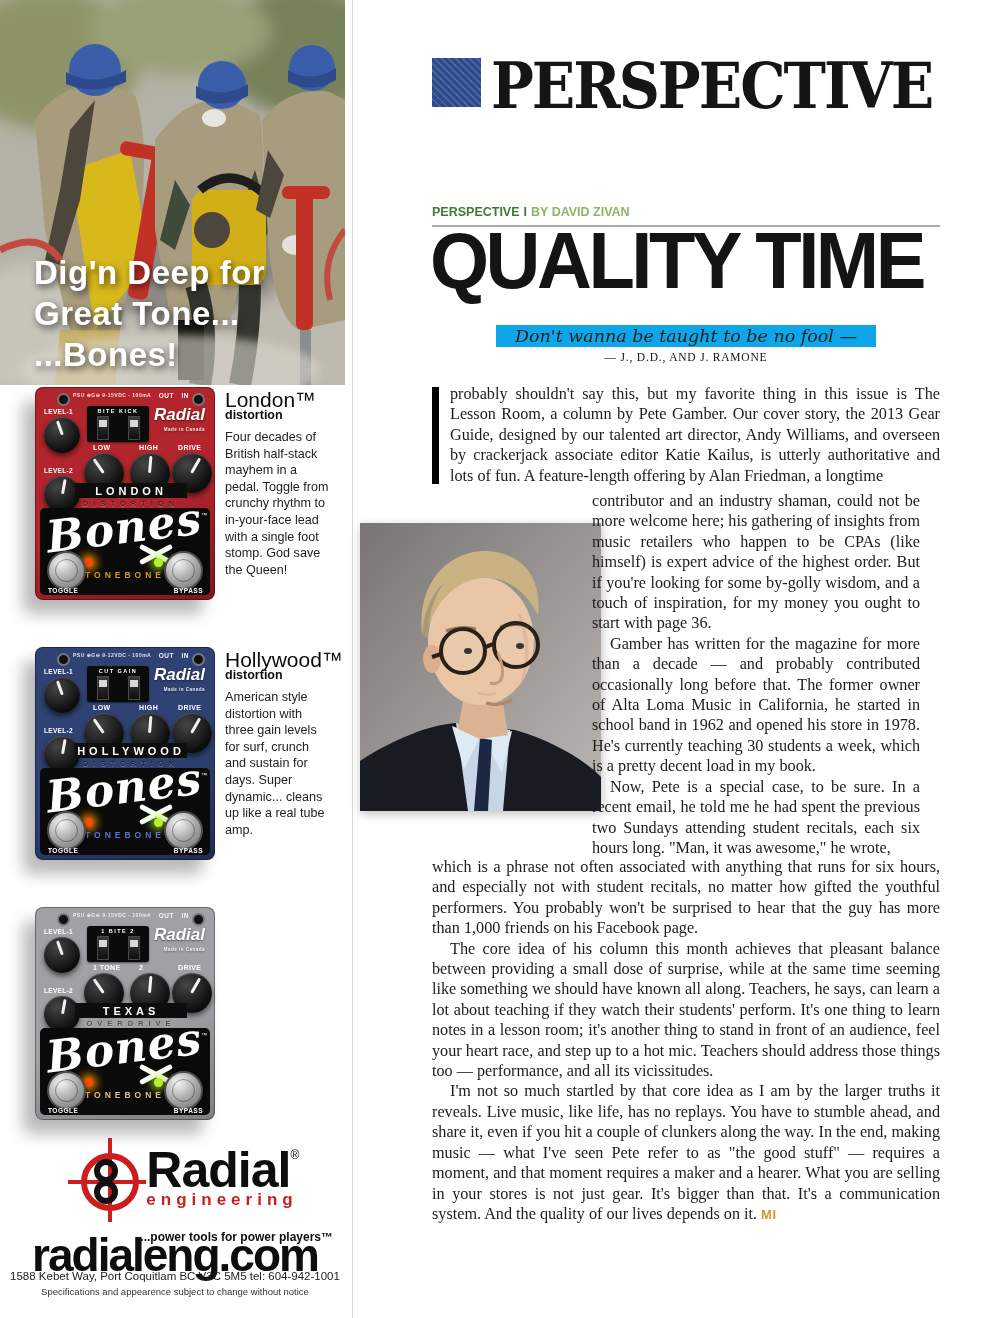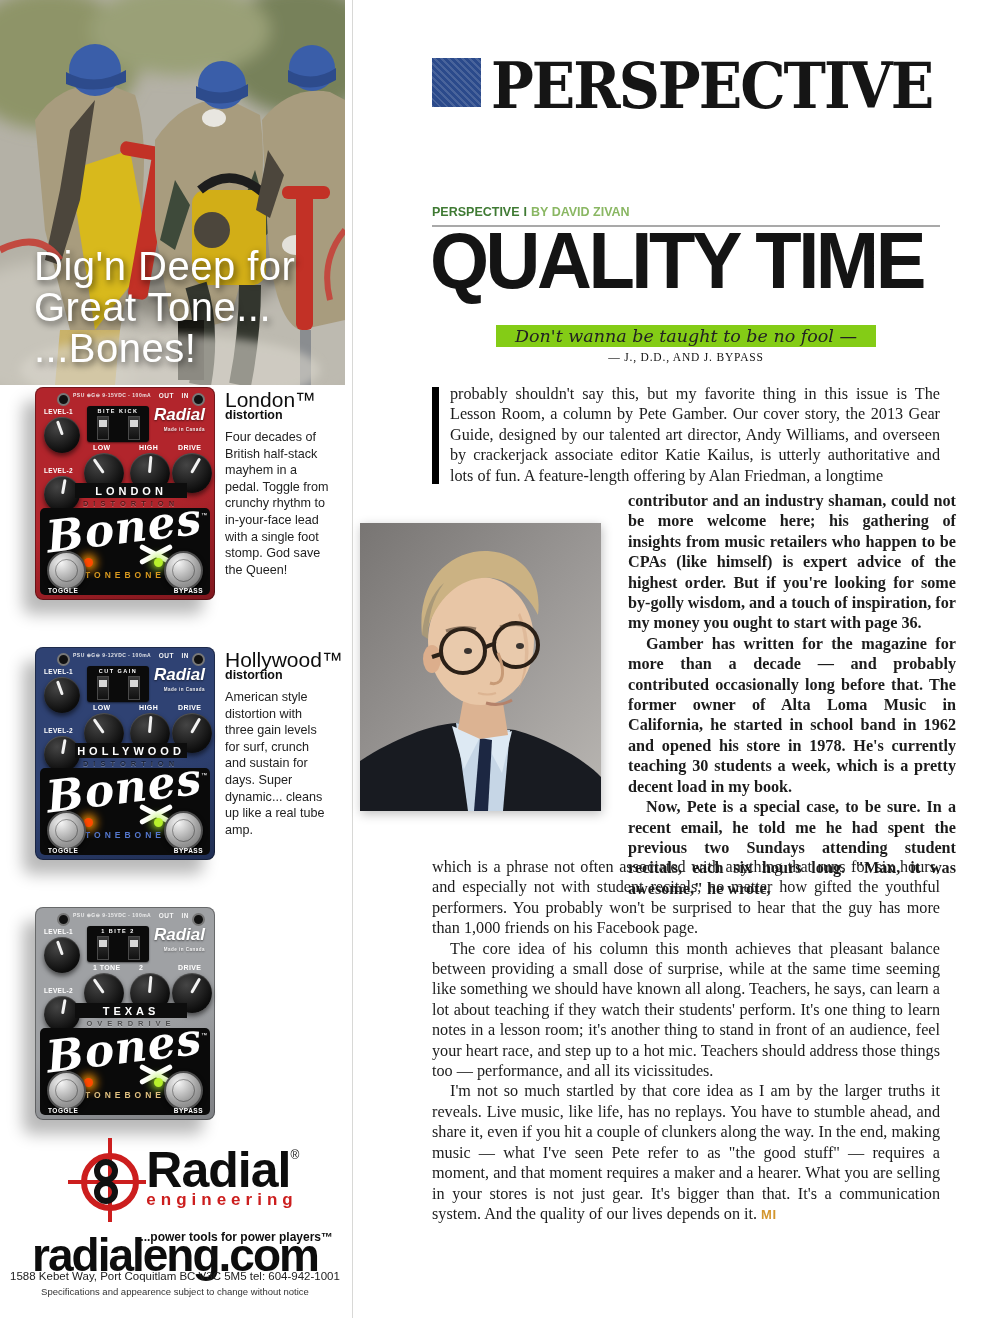--- a/index.html
+++ b/index.html
@@ -2,22 +2,22 @@
 <html><head>
 <meta charset="utf-8">
 <style>
   html,body{margin:0;padding:0;background:#ffffff;}
   .page{position:relative;width:1000px;height:1318px;background:#fff;overflow:hidden;
         font-family:"Liberation Sans",sans-serif;color:#111;}
 
   
   .ad-divider{position:absolute;left:352px;top:0;width:1px;height:1318px;background:#d8d8d6;}
   .ad-photo{position:absolute;left:0;top:0;width:345px;height:385px;}
-  .ad-headline{position:absolute;left:34px;top:246px;color:#fff;font-weight:normal;
-               font-size:40px;line-height:41px;letter-spacing:.5px;
+  .ad-headline{position:absolute;left:34px;top:252px;color:#fff;font-weight:bold;
+               font-size:33px;line-height:41px;letter-spacing:.5px;
                text-shadow:2px 3px 7px rgba(0,0,0,.65);}
   .pedal-rows{position:absolute;left:35px;top:387px;width:300px;}
   .pedal-row{display:flex;gap:10px;margin-bottom:47px;}
   .pedal{position:relative;width:180px;height:213px;border-radius:8px;flex:0 0 180px;
          background:linear-gradient(160deg,var(--body) 0%,var(--body) 55%,var(--body-dark) 100%);
          box-shadow:-12px 14px 16px rgba(0,0,0,.28), inset 0 0 0 1px rgba(0,0,0,.35);}
   .jack{position:absolute;top:6px;width:9px;height:9px;border-radius:50%;
         background:#111;border:2px solid #777;}
   .jack.jl{left:22px;} .jack.jr{right:10px;}
   .p-top{position:absolute;top:5px;left:38px;right:26px;display:flex;justify-content:space-between;
@@ -103,31 +103,31 @@
             background-image:repeating-linear-gradient(45deg,rgba(255,255,255,.14) 0 2px,transparent 2px 5px);}
   .m-title{font-family:"DejaVu Serif",serif;font-weight:bold;font-size:57px;line-height:49px;
            letter-spacing:-2px;color:#151515;transform:scaleY(1.1);transform-origin:top left;white-space:nowrap;}
   .kicker{position:absolute;left:432px;top:205px;width:508px;font-size:12.5px;font-weight:bold;
           padding-bottom:6px;border-bottom:2px solid #a9a9a9;}
   .kicker .sec{color:#3f7a33;} .kicker .div{color:#3f7a33;margin:0 4px;} .kicker .by{color:#8ab763;}
   .headline{position:absolute;left:430px;top:230px;width:512px;font-size:76px;font-weight:bold;
             letter-spacing:-3.5px;color:#141414;white-space:nowrap;line-height:58px;
             transform:scaleY(1.06);transform-origin:top left;}
   .quote{position:absolute;left:432px;top:326px;width:508px;text-align:center;}
-  .quote-text{display:inline;background:#84cc16;font-family:"DejaVu Serif",serif;font-style:italic;
+  .quote-text{display:inline;background:#0ea5e9;font-family:"DejaVu Serif",serif;font-style:italic;
               font-size:17.5px;padding:1px 19px;color:#222;}
   .quote-attr{margin-top:5px;font-family:"Liberation Serif",serif;font-size:11.5px;
               letter-spacing:.8px;color:#111;}
   .bodytext{font-family:"Liberation Serif",serif;font-size:16.2px;line-height:20.4px;
             text-align:justify;color:#1c1c1c;}
   .body1{position:absolute;left:432px;top:384px;width:508px;}
   .dropbar{float:left;width:7px;height:97px;background:#000;margin:3px 11px 0 0;}
   .photo{position:absolute;left:360px;top:523px;width:241px;height:288px;
          box-shadow:1px 3px 10px rgba(0,0,0,.25);}
-  .body2{position:absolute;left:628px;top:491px;width:328px;font-weight:bold;}
+  .body2{position:absolute;left:592px;top:491px;width:328px;}
   .body3{position:absolute;left:432px;top:857px;width:508px;}
   .bodytext p{margin:0;}
   .bodytext p + p{text-indent:18px;}
   .endmark{color:#d3962e;font-family:"Liberation Sans",sans-serif;font-weight:bold;
            font-size:13px;letter-spacing:.5px;}
 </style>
 </head>
 <body>
 
 <div class="page">
@@ -395,21 +395,21 @@
   </div>
 
   <div class="kicker">
     <span class="sec">PERSPECTIVE</span><span class="div">I</span><span class="by">BY DAVID ZIVAN</span>
   </div>
 
   <div class="headline">QUALITY TIME</div>
 
   <div class="quote">
     <div><span class="quote-text">Don't wanna be taught to be no fool —</span></div>
-    <div class="quote-attr">— J., D.D., AND J. BYPASS</div>
+    <div class="quote-attr">— J., D.D., AND J. RAMONE</div>
   </div>
 
   <div class="body1 bodytext">
     <span class="dropbar"></span>
     <span>probably shouldn't say this, but my favorite thing in this issue is The Lesson Room, a column by Pete Gamber. Our cover story, the 2013 Gear Guide, designed by our talented art director, Andy Williams, and overseen by crackerjack associate editor Katie Kailus, is utterly authoritative and lots of fun. A feature-length offering by Alan Friedman, a longtime</span>
   </div>
 
   <div class="photo">
     <svg width="241" height="288" viewBox="0 0 241 288">
       <defs>

